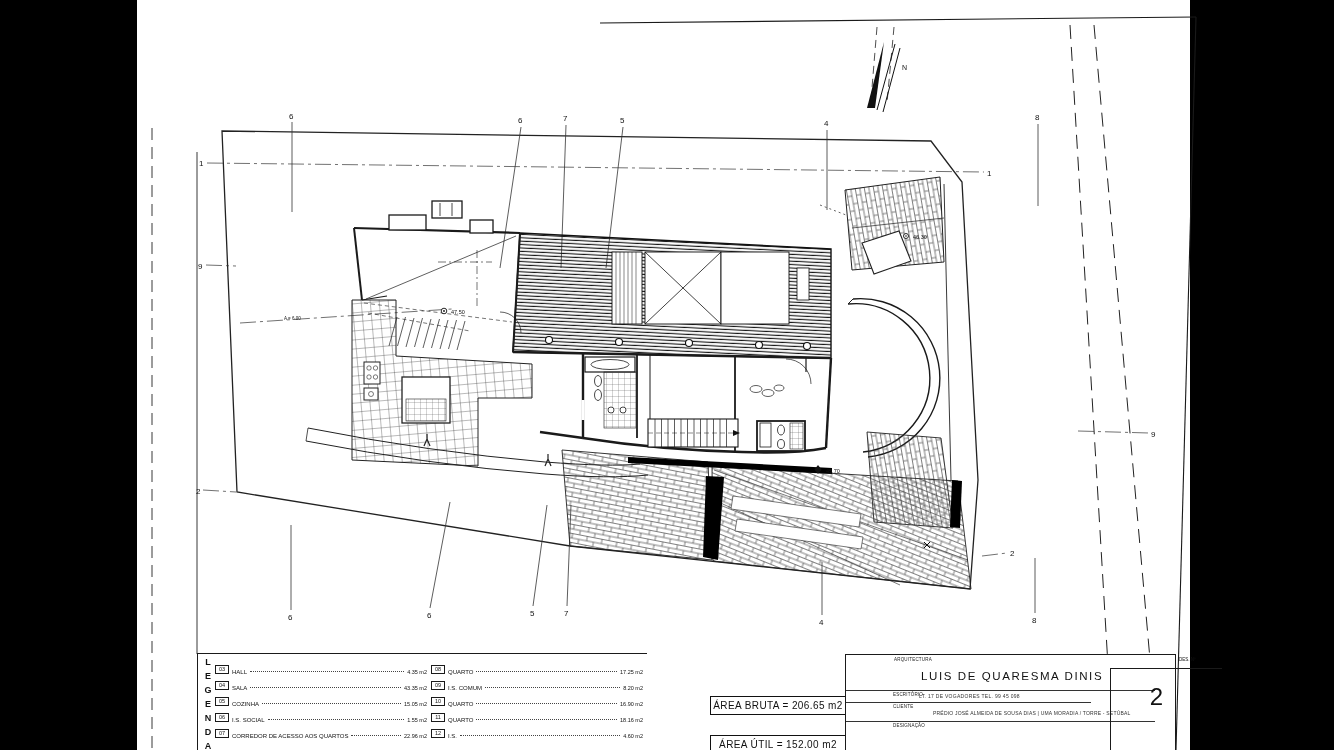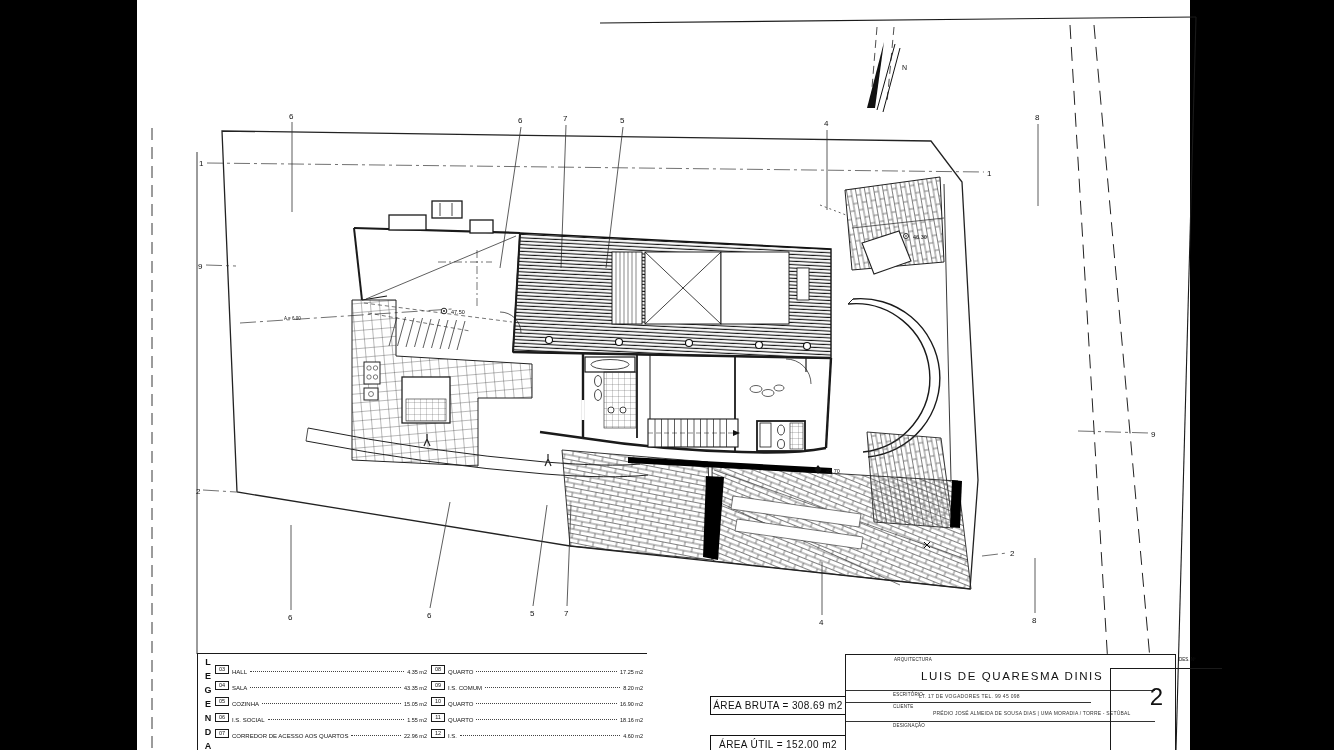--- a/index.html
+++ b/index.html
@@ -353,21 +353,21 @@
       <div class="legend-row">
         <span class="legend-num">12</span>
         <span class="legend-label">I.S.</span>
         <span class="legend-leader"></span>
         <span class="legend-area">4.60 m2</span>
       </div>
     </div>
   </div>
 </div>
 
-<div class="area-box" id="area-bruta">ÁREA BRUTA = 308.69 m2</div>
+<div class="area-box" id="area-bruta">ÁREA BRUTA = 206.65 m2</div>
 <div class="area-box" id="area-util">ÁREA ÚTIL = 152.00 m2</div>
 
 <div class="titleblock">
   <span class="tb-tinylabel" style="left:3px;top:2px;">ARQUITECTURA</span>
   <span class="tb-architect">LUIS DE QUARESMA DINIS</span>
   <span class="tb-rule" style="left:0;top:35px;width:264px;"></span>
   <span class="tb-tinylabel" style="left:2px;top:37px;">ESCRITÓRIO</span>
   <span class="tb-office-text">LT. 17 DE VOGADORES   TEL. 99 45 098</span>
   <span class="tb-rule" style="left:0;top:47px;width:200px;"></span>
   <span class="tb-tinylabel" style="left:2px;top:49px;">CLIENTE</span>

